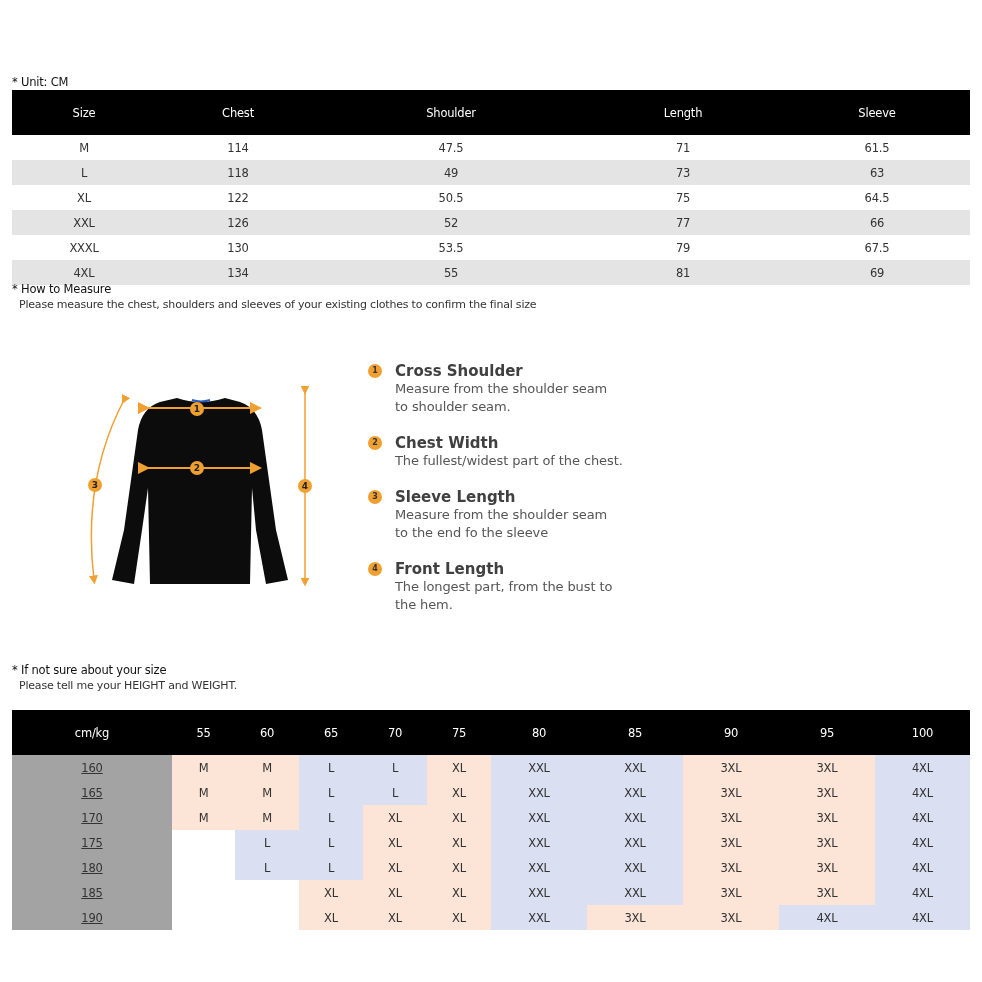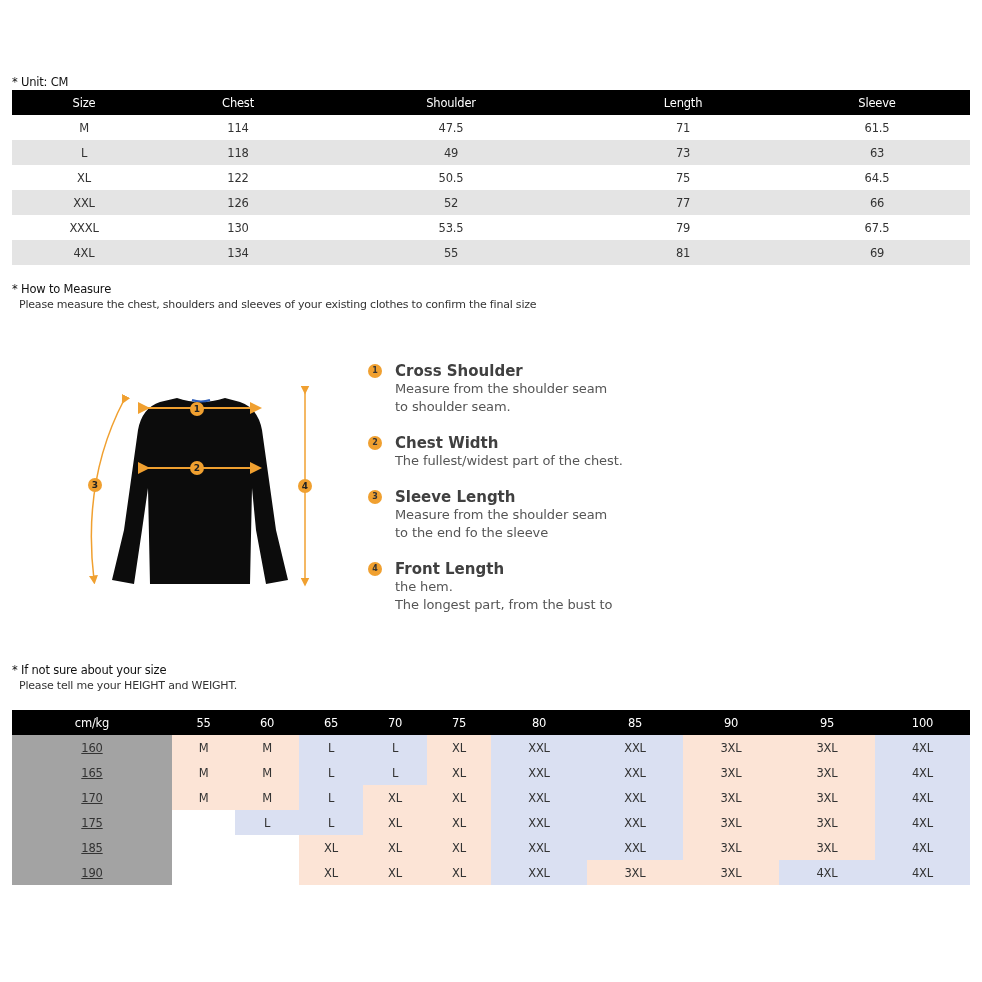--- a/index.html
+++ b/index.html
@@ -1,20 +1,20 @@
 <!DOCTYPE html>
 <html><head>
 <meta charset="utf-8">
 <style>
   html,body{margin:0;padding:0;background:#fff;}
   body{width:982px;height:982px;position:relative;font-family:"DejaVu Sans","Liberation Sans",sans-serif;color:#222;overflow:hidden;}
   .note{position:absolute;left:12px;font-size:11.5px;color:#111;letter-spacing:-0.2px;}
   .sub{position:absolute;left:19px;font-size:11px;color:#333;letter-spacing:-0.2px;}
   table{position:absolute;border-collapse:collapse;table-layout:fixed;font-size:11.5px;letter-spacing:-0.2px;}
-  th{background:#000;color:#fff;font-weight:normal;height:25px;padding:0;text-align:center;}
+  th{background:#000;color:#fff;font-weight:normal;height:25px;padding:10px;text-align:center;}
   td{height:25px;padding:0;text-align:center;color:#333;}
   #size-table{left:12px;top:90px;width:958px;}
   #size-table tr.alt td{background:#e4e4e4;}
   #hw-table{left:12px;top:710px;width:958px;}
   #hw-table td.h{background:#a3a3a3;text-decoration:underline;}
   td.o{background:#fce4d6;}
   td.b{background:#dae0f2;}
   td.w{background:#fff;}
   .diagram{position:absolute;left:80px;top:380px;width:250px;height:220px;}
   .legend{position:absolute;left:366px;top:362px;width:260px;}
@@ -137,22 +137,22 @@
   </div>
   <div class="li">
     <span class="badge">3</span>
     <div class="lt">Sleeve Length</div>
     <div class="ld">Measure from the shoulder seam</div>
     <div class="ld">to the end fo the sleeve</div>
   </div>
   <div class="li">
     <span class="badge">4</span>
     <div class="lt">Front Length</div>
+    <div class="ld">The longest part, from the bust to</div>
     <div class="ld">the hem.</div>
-    <div class="ld">The longest part, from the bust to</div>
   </div>
 </div>
 
 <div class="note" style="top:663px;">* If not sure about your size</div>
 <div class="sub" style="top:679px;">Please tell me your HEIGHT and WEIGHT.</div>
 
 <table id="hw-table">
   <colgroup>
     <col style="width:160px">
       <col style="width:63px">
@@ -228,20 +228,33 @@
         <td class="b">L</td>
         <td class="o">XL</td>
         <td class="o">XL</td>
         <td class="b">XXL</td>
         <td class="b">XXL</td>
         <td class="o">3XL</td>
         <td class="o">3XL</td>
         <td class="b">4XL</td>
       </tr>
       <tr>
+        <td class="h">180</td>
+        <td class="w"></td>
+        <td class="b">L</td>
+        <td class="b">L</td>
+        <td class="o">XL</td>
+        <td class="o">XL</td>
+        <td class="b">XXL</td>
+        <td class="b">XXL</td>
+        <td class="o">3XL</td>
+        <td class="o">3XL</td>
+        <td class="b">4XL</td>
+      </tr>
+      <tr>
         <td class="h">185</td>
         <td class="w"></td>
         <td class="w"></td>
         <td class="o">XL</td>
         <td class="o">XL</td>
         <td class="o">XL</td>
         <td class="b">XXL</td>
         <td class="b">XXL</td>
         <td class="o">3XL</td>
         <td class="o">3XL</td>

